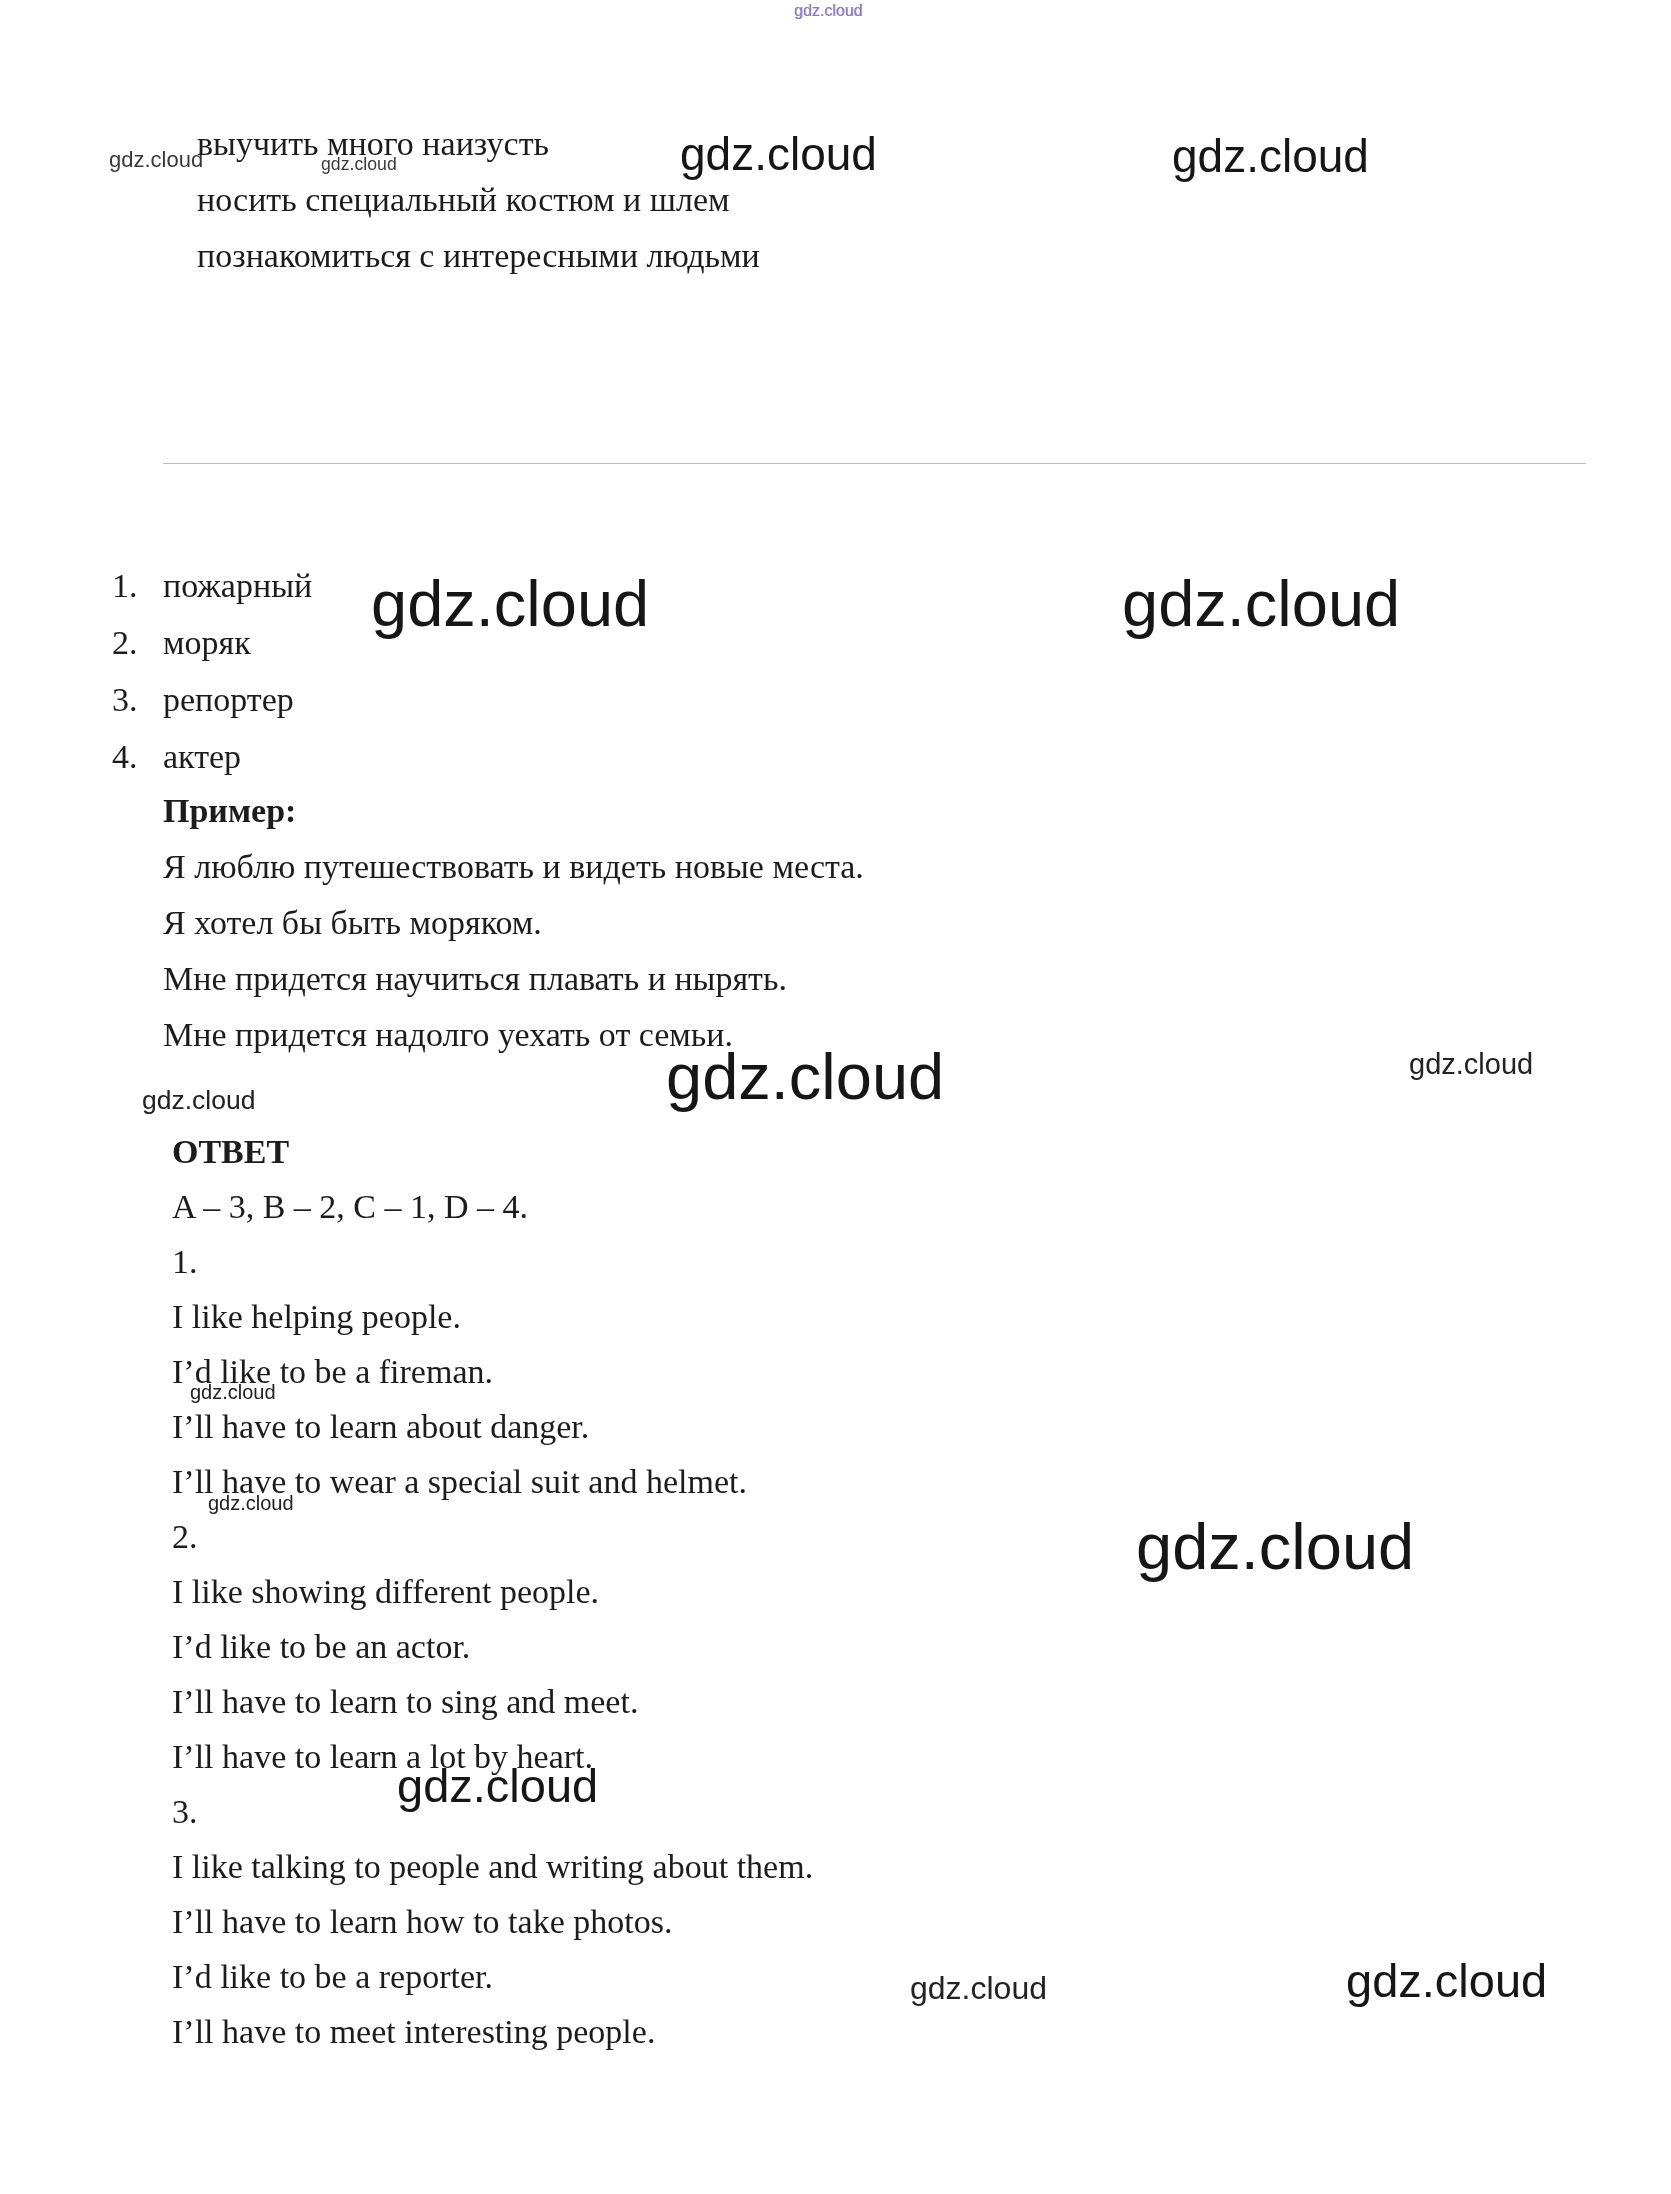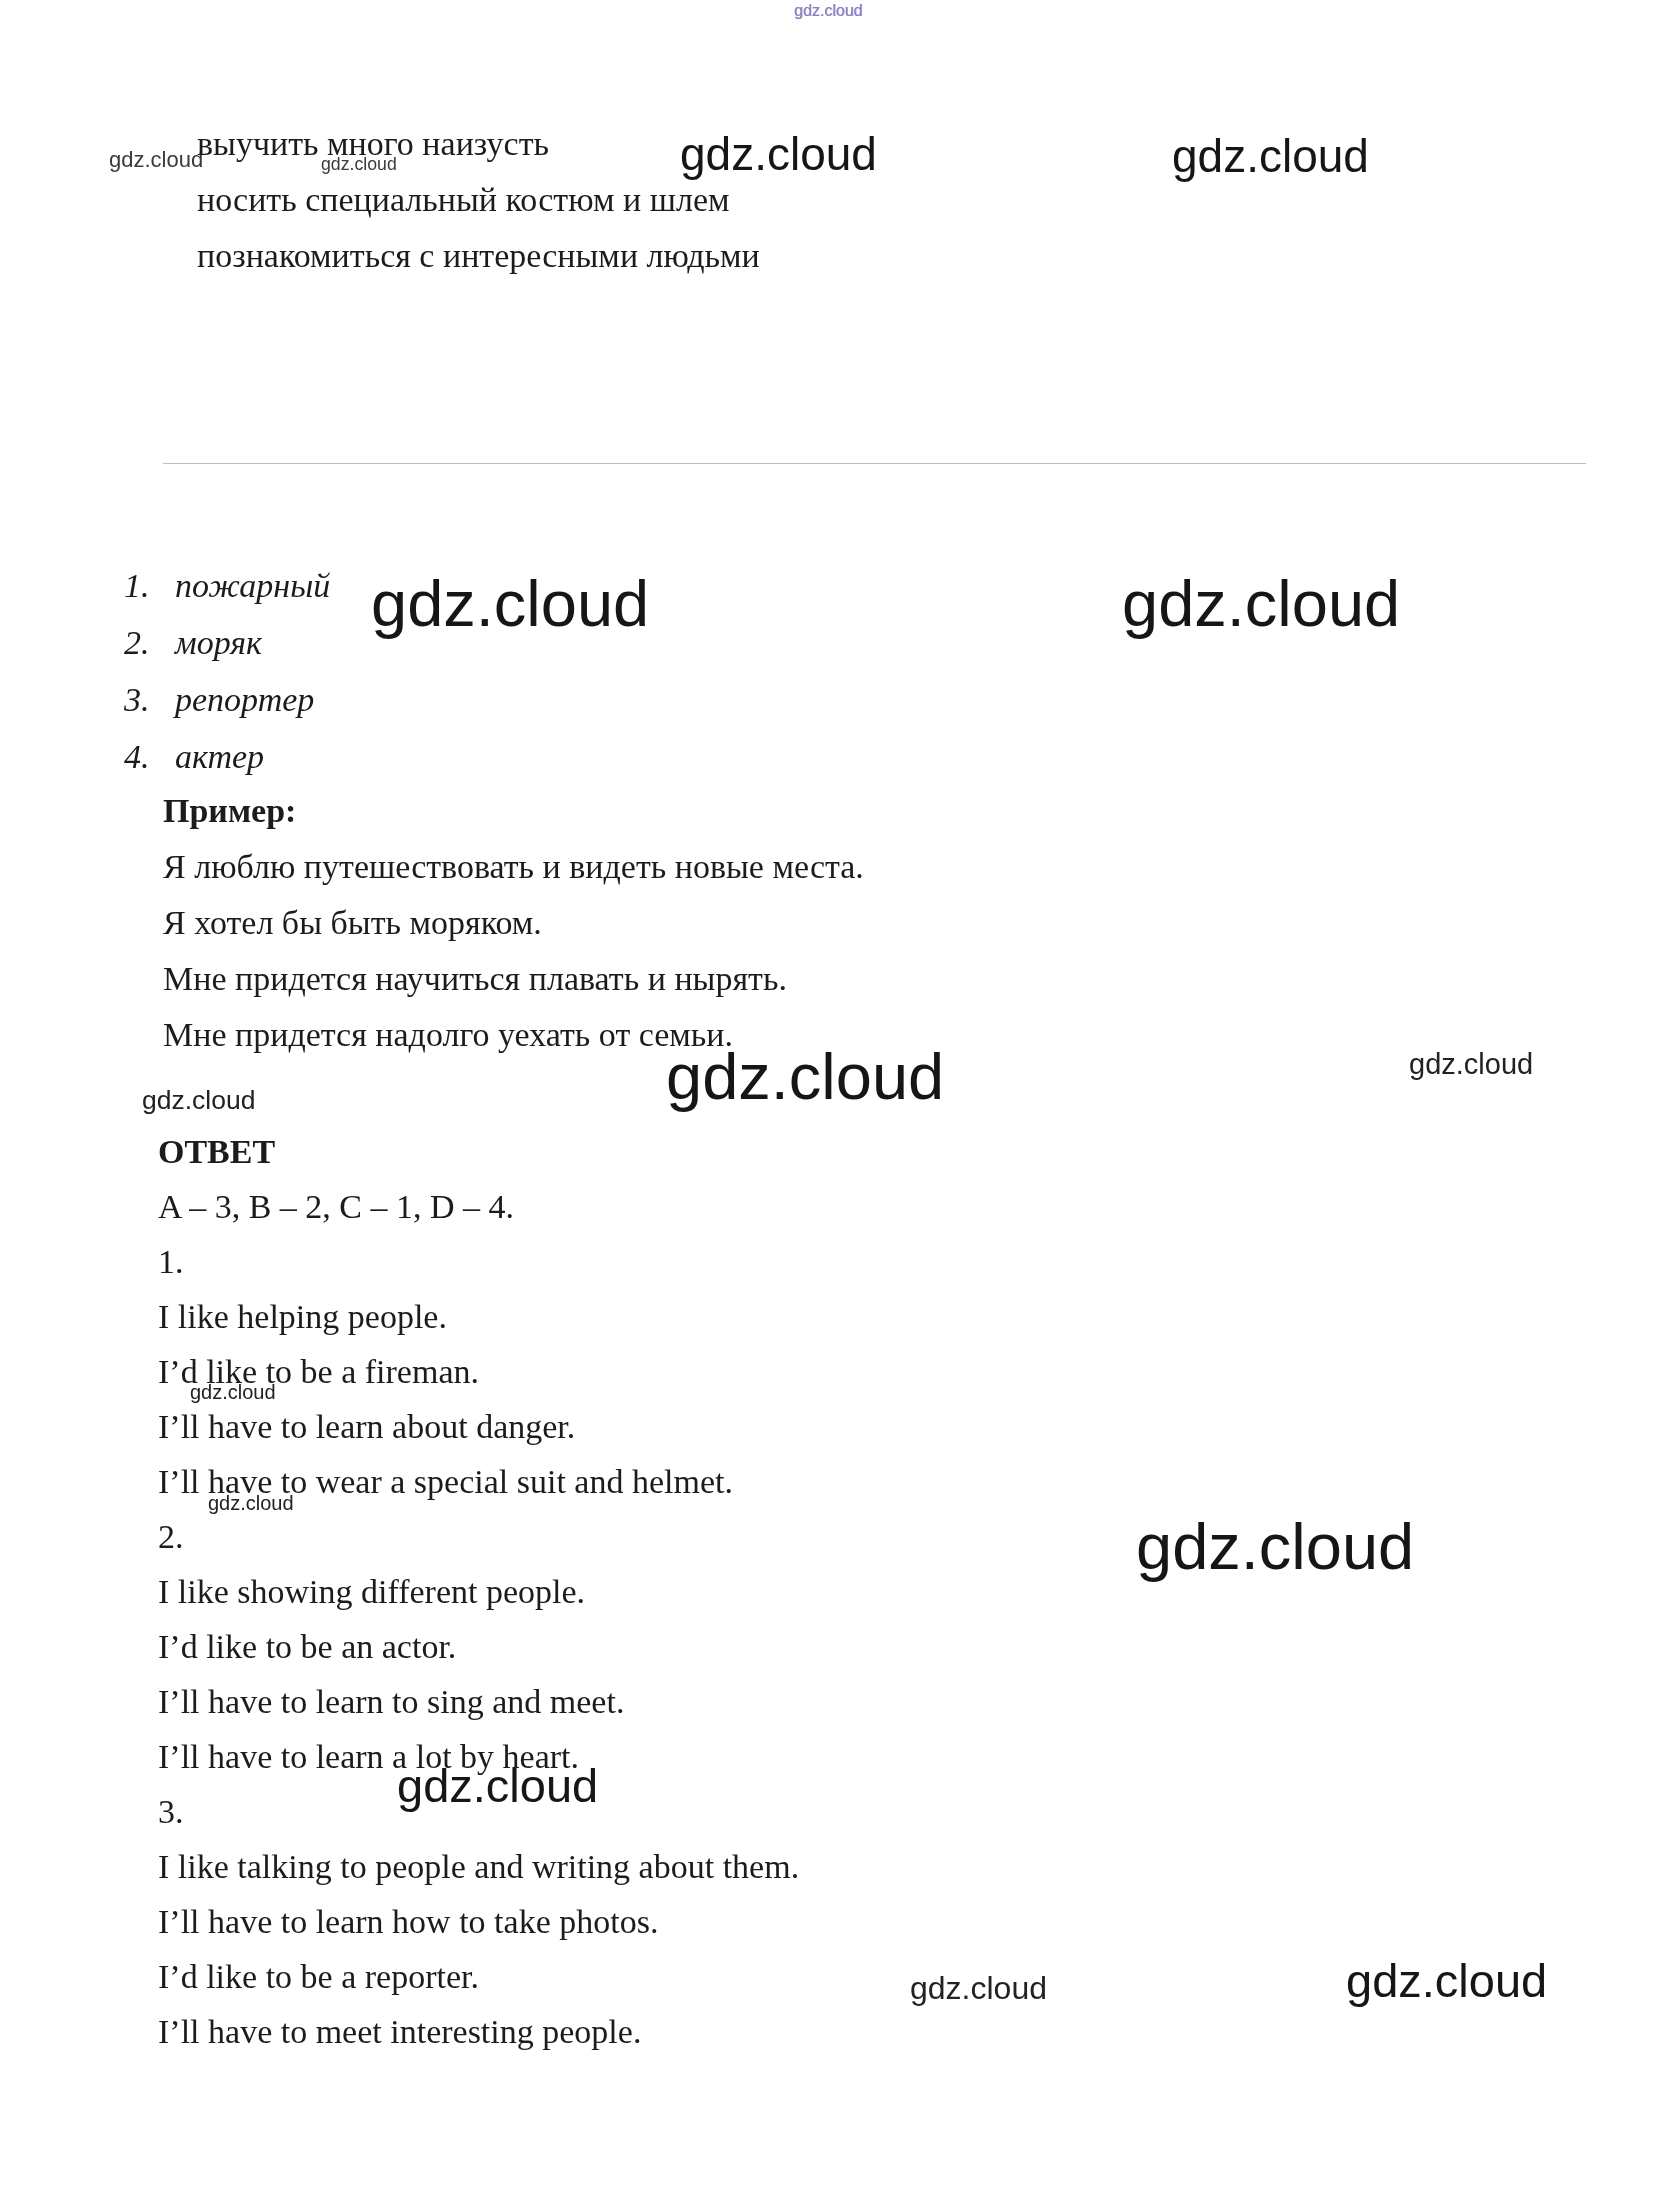--- a/index.html
+++ b/index.html
@@ -20,25 +20,25 @@
     line-height: 56px;
     white-space: nowrap;
   }
   .bold { font-weight: bold; }
 
   .intro   { position: absolute; left: 163px; top: 116px; margin-left: 34px; }
   .divider {
     position: absolute; left: 163px; top: 463px; width: 1423px;
     border: none; border-top: 1.5px solid #bdbdbd;
   }
-  .numlist { position: absolute; left: 124px; top: 557px; font-style: italic; }
+  .numlist { position: absolute; left: 112px; top: 557px; }
   .numlist .textline { line-height: 57px; }
   .numlist .num { display: inline-block; width: 51px; }
   .example { position: absolute; left: 163px; top: 783px; }
-  .answer  { position: absolute; left: 158px; top: 1124px; }
+  .answer  { position: absolute; left: 172px; top: 1124px; }
   .answer .textline { line-height: 55px; }
 
   
   .wm {
     position: absolute;
     font-family: "Liberation Sans", sans-serif;
     color: #161616;
     white-space: nowrap;
   }
   .wm-top { left: 794px; top: 1.5px;    font-size: 16px; color: #8a7cc2; text-shadow: 0.7px 0 0 #b6addd; }

